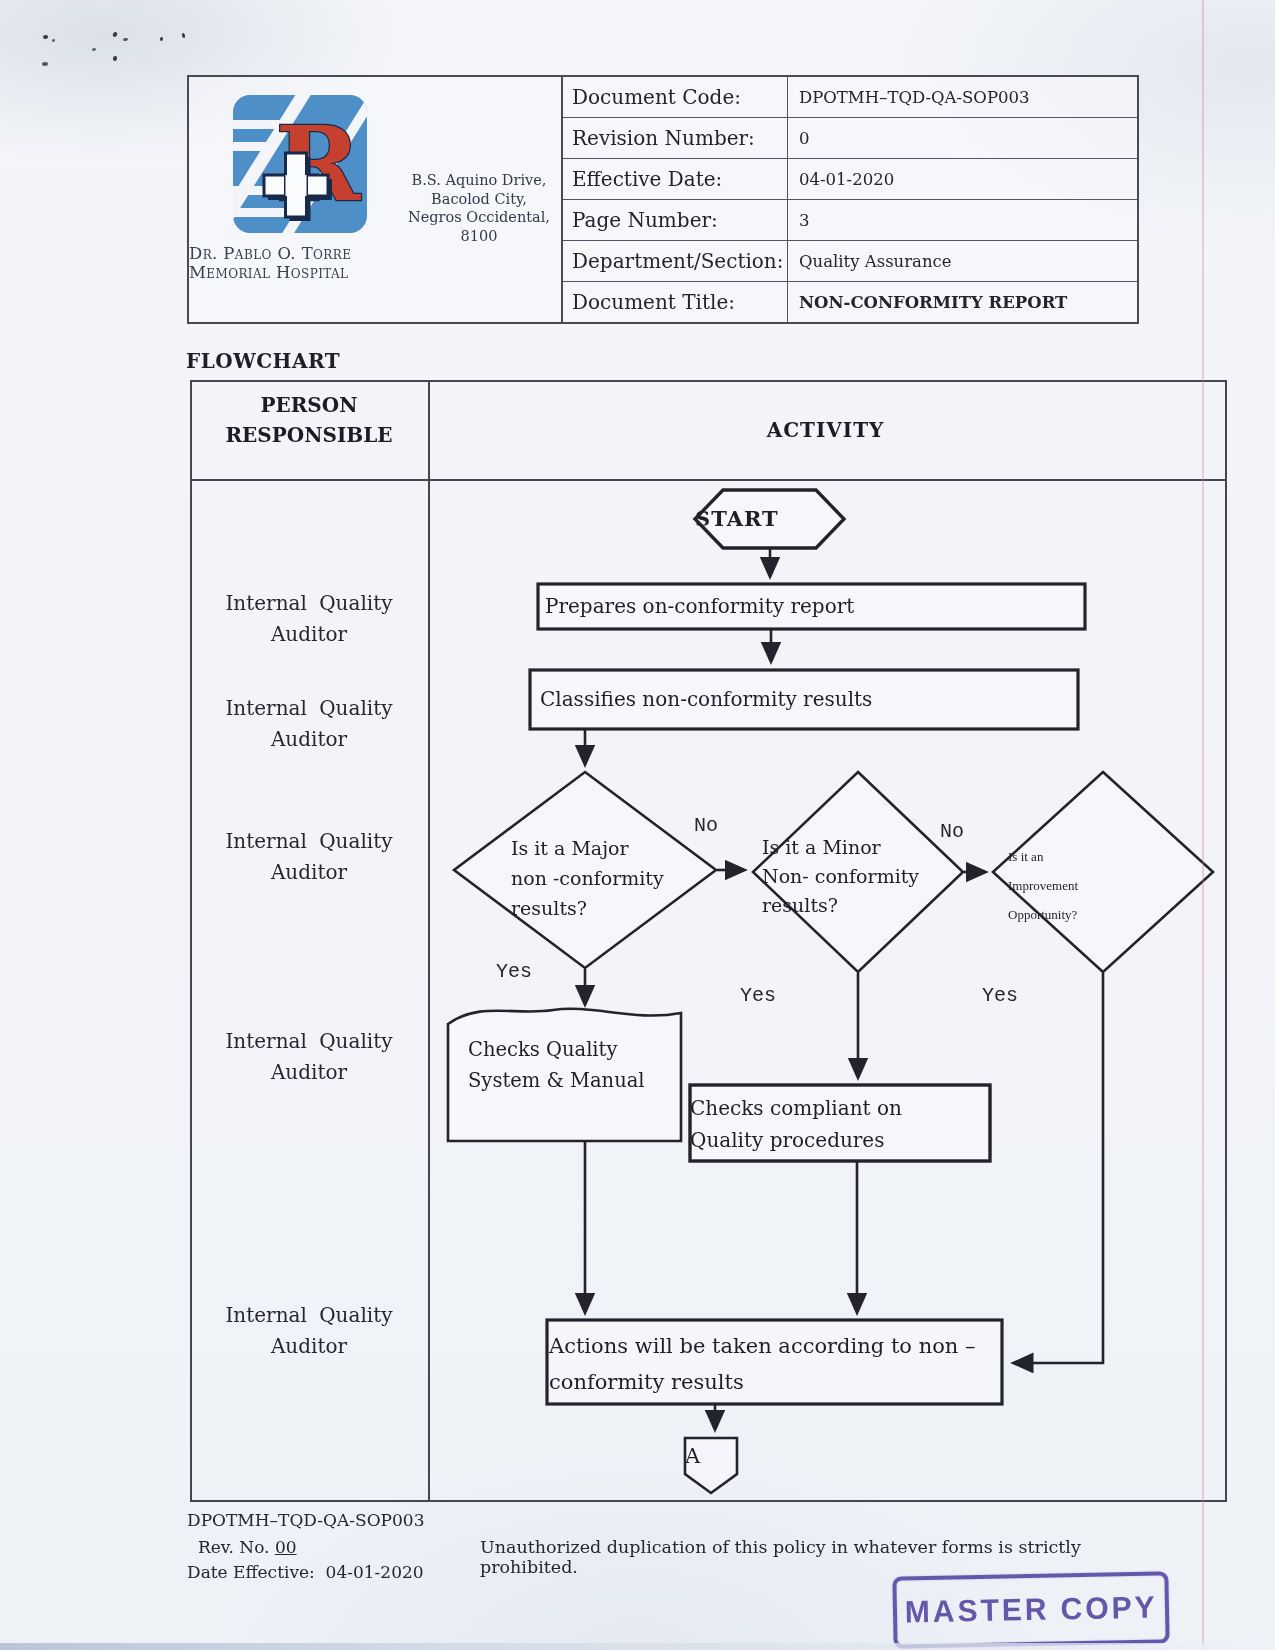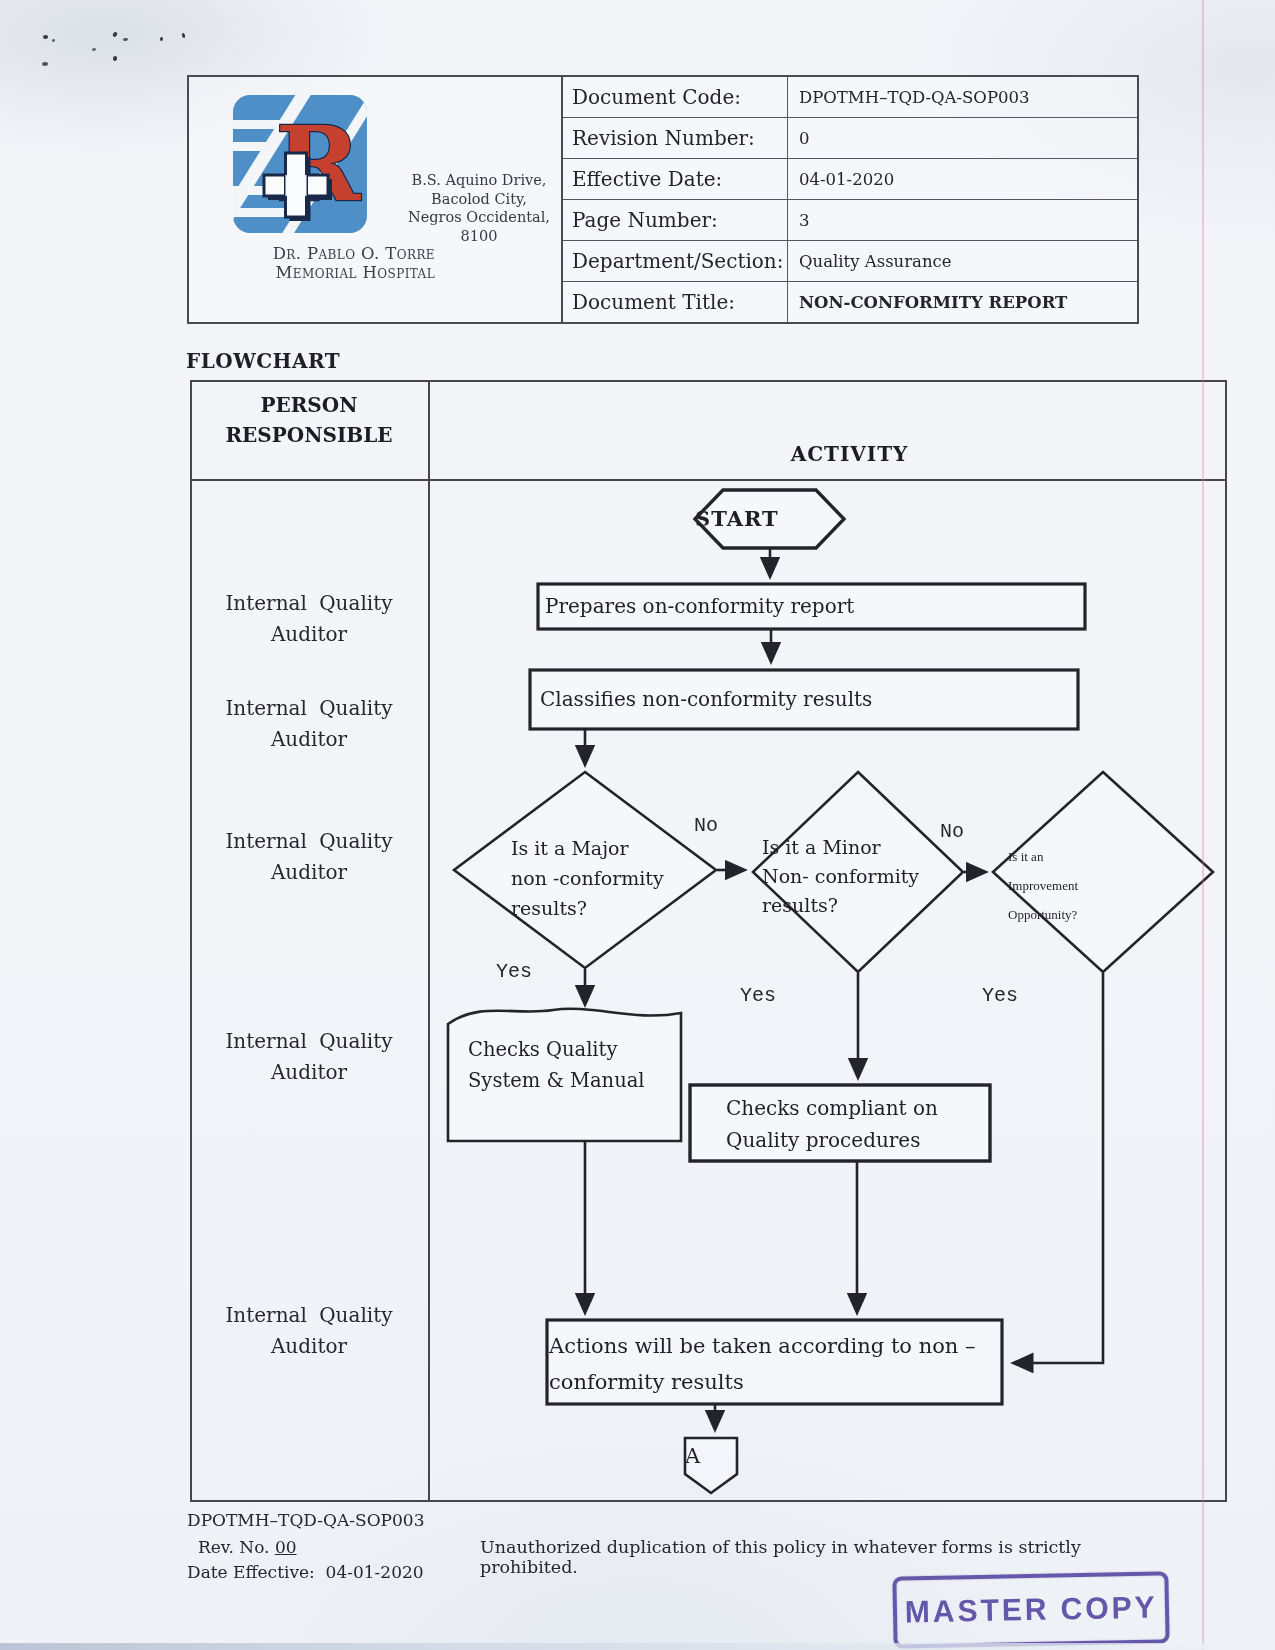--- a/index.html
+++ b/index.html
@@ -19,22 +19,22 @@
   .hdr{position:absolute;left:187px;top:75px;width:948px;height:245px;
     border:2px solid #4a4a55;display:flex;background:rgba(250,251,253,.45);}
   .logo-cell{position:relative;width:372px;border-right:2px solid #4a4a55;}
   .hdr-right{flex:1;display:flex;flex-direction:column;}
   .hdr-row{flex:1;display:flex;border-bottom:1.6px solid #55555f;}
   .hdr-row:last-child{border-bottom:none;}
   .hdr-label{width:215px;border-right:1.6px solid #55555f;display:flex;align-items:center;
     padding-left:9px;font-size:20px;color:#23232e;}
   .hdr-value{flex:1;display:flex;align-items:center;padding-left:11px;font-size:16.5px;}
   .hdr-value.bold{font-weight:bold;}
-  .hospital-name{position:absolute;left:0;top:168px;width:212px;text-align:right;
-    font-variant:small-caps;font-size:16.5px;line-height:18.5px;color:#39404e;letter-spacing:.4px;margin-left:34px;}
+  .hospital-name{position:absolute;left:0;top:168px;width:212px;text-align:left;
+    font-variant:small-caps;font-size:16.5px;line-height:18.5px;color:#39404e;letter-spacing:.4px;}
   .hospital-address{position:absolute;left:212px;top:94px;width:156px;text-align:center;
     font-size:14.5px;line-height:18.5px;color:#333946;}
   
   .fc-heading{position:absolute;left:186px;top:349px;font-size:20px;font-weight:bold;letter-spacing:.5px;color:#1e1e28;}
   .main-table{position:absolute;left:190px;top:380px;width:1033px;height:1118px;border:2px solid #464652;}
   .main-table .col-div{position:absolute;left:236px;top:0;width:2px;height:100%;background:#464652;}
   .main-table .hdr-line{position:absolute;left:0;top:97px;width:100%;height:2px;background:#464652;}
   .flow-svg{position:absolute;left:0;top:0;}
   .node-label{position:absolute;text-align:left;color:#1f1f29;}
   .left-label{position:absolute;left:195px;width:228px;text-align:center;font-size:20px;line-height:31px;color:#26262f;word-spacing:6px;}
@@ -170,21 +170,21 @@
   <div class="fc-heading">FLOWCHART</div>
   <div class="main-table">
     <div class="col-div"></div>
     <div class="hdr-line"></div>
   </div>
 
   <div class="abs col-head" style="left:195px;top:390px;width:228px;text-align:center;line-height:30px;">
     <div>PERSON</div>
     <div>RESPONSIBLE</div>
   </div>
-  <div class="abs col-head" style="left:428px;top:442px;width:795px;text-align:center;letter-spacing:1px;padding-left:24px;">ACTIVITY</div>
+  <div class="abs col-head" style="left:428px;top:418px;width:795px;text-align:center;letter-spacing:1px;">ACTIVITY</div>
 
   <div class="left-label" style="top:588px;">
     <div>Internal Quality</div>
     <div>Auditor</div>
   </div>
   <div class="left-label" style="top:693px;">
     <div>Internal Quality</div>
     <div>Auditor</div>
   </div>
   <div class="left-label" style="top:826px;">
@@ -215,21 +215,21 @@
   </div>
   <div class="node-label" style="left:1008px;top:842px;width:190px;font-size:13px;line-height:29px;font-family:Liberation Serif, serif;">
     <div>Is it an</div>
     <div>Improvement</div>
     <div>Opportunity?</div>
   </div>
   <div class="node-label" style="left:468px;top:1034px;width:205px;font-size:19.5px;line-height:31px;text-align:left;">
     <div>Checks Quality</div>
     <div>System &amp; Manual</div>
   </div>
-  <div class="node-label" style="left:690px;top:1092px;width:300px;font-size:20px;line-height:32px;margin-left:36px;">
+  <div class="node-label" style="left:690px;top:1092px;width:300px;font-size:20px;line-height:32px;">
     <div>Checks compliant on</div>
     <div>Quality procedures</div>
   </div>
   <div class="node-label" style="left:549px;top:1328px;width:451px;font-size:21px;line-height:36px;">
     <div>Actions will be taken according to non –</div>
     <div>conformity results</div>
   </div>
   <div class="node-label" style="left:685px;top:1444px;width:52px;font-size:21px;">A</div>
 
   <div class="edge-label" style="left:694px;top:814px;">No</div>

